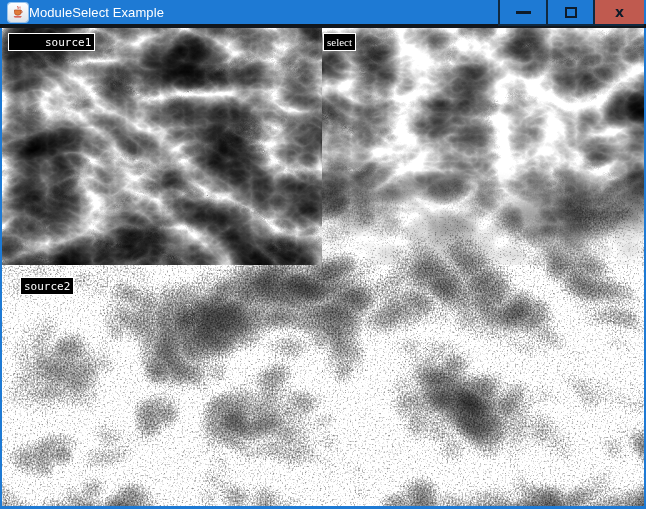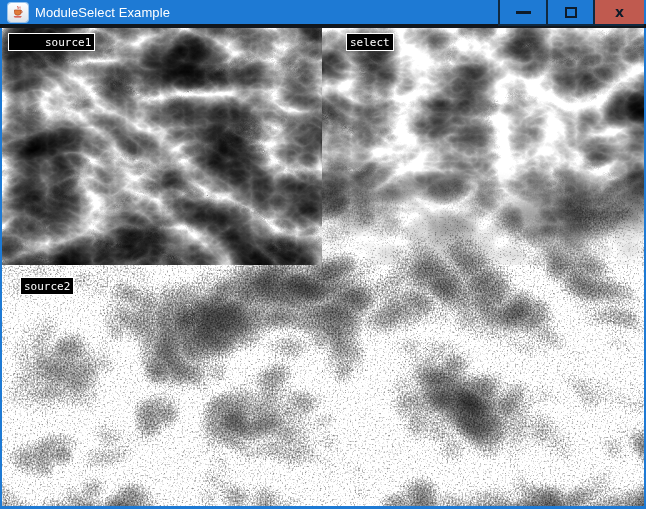--- a/index.html
+++ b/index.html
@@ -15,21 +15,21 @@
     background:#1e7ad4; display:flex; align-items:center;
   }
   .app-icon {
     width:20px; height:19px; margin-left:8px; border-radius:3px;
     background:linear-gradient(#ffffff,#dde2e8);
     display:flex; align-items:center; justify-content:center;
     box-shadow:0 0 0 1px rgba(255,255,255,0.55);
     flex:0 0 auto;
   }
   .title {
-    color:#ffffff; font-size:13px; margin-left:7px; white-space:nowrap;
+    color:#ffffff; font-size:13px; margin-left:1px; white-space:nowrap;
     letter-spacing:0.1px;
   }
   .controls { position:absolute; top:0; right:2px; height:26px; display:flex; }
   .ctl {
     box-sizing:border-box; height:26px;
     border-left:2px solid #102940; border-bottom:2px solid #102940;
     background:#1e7ad4; display:flex; align-items:center; justify-content:center;
     cursor:default;
   }
   .ctl.min { width:48px; }
@@ -47,21 +47,21 @@
     overflow:hidden; background:#4a4a4a;
   }
   .client svg { display:block; }
   .noise-label {
     position:absolute; background:#000000; color:#ffffff;
     border:1px solid #ffffff; padding:2px 3px 1px 3px;
     font-family:"DejaVu Sans Mono", monospace; font-size:11px; line-height:13px;
     white-space:nowrap;
   }
   .lbl-source1 { left:6px;   top:5px;padding-left:36px; }
-  .lbl-select  { left:344px; top:5px; }
+  .lbl-select  { left:321px; top:5px;font-family:Liberation Serif, serif; }
   .lbl-source2 { left:18px;   top:249px; }
 </style>
 </head>
 <body>
 
 <div class="window">
 
   <div class="titlebar">
     <span class="app-icon">
       <svg width="14" height="14" viewBox="0 0 14 14">

